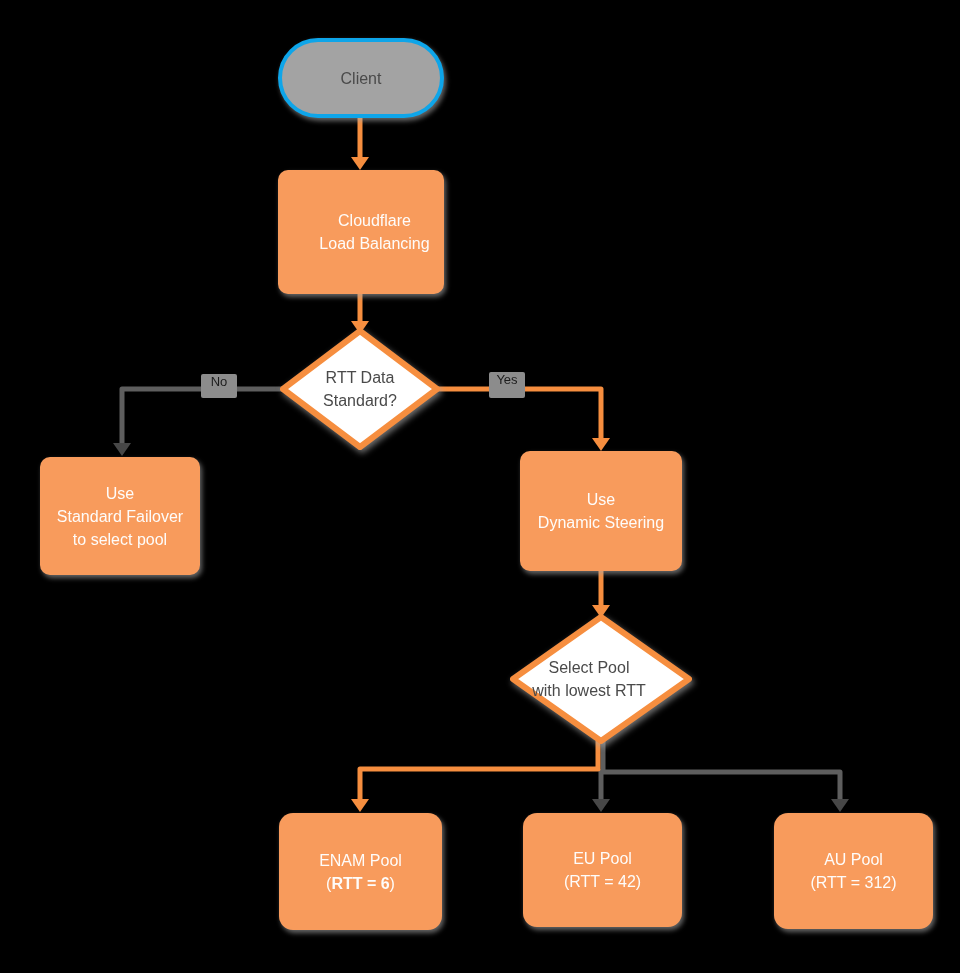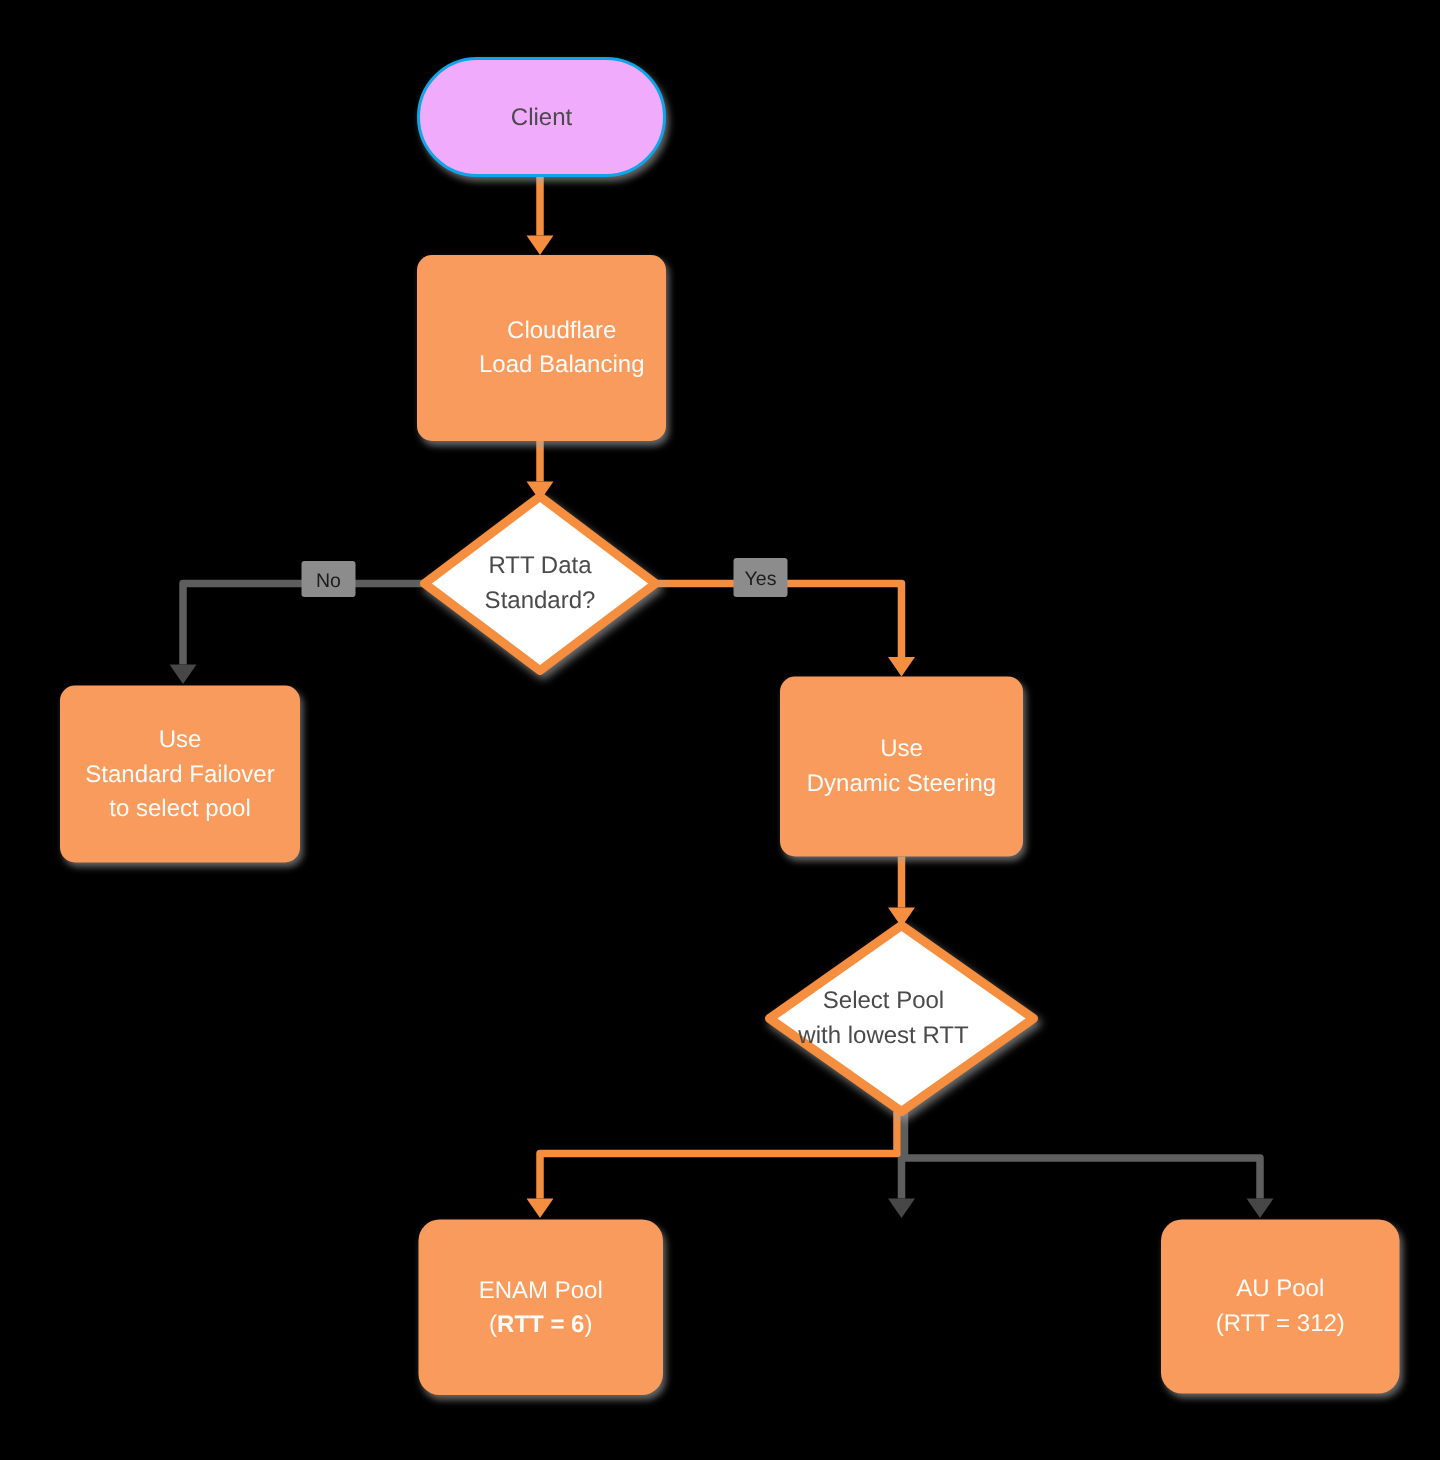--- a/index.html
+++ b/index.html
@@ -16,33 +16,33 @@
     fill:#FFFFFF;stroke:#F68E3F;stroke-width:6;stroke-linejoin:round;
     filter:drop-shadow(2px 3px 3px rgba(170,170,170,0.65));
   }
   .node{
     position:absolute;box-sizing:border-box;
     display:flex;flex-direction:column;align-items:center;justify-content:center;
     text-align:center;font-size:16px;line-height:23px;
     box-shadow:2px 3px 5px rgba(170,170,170,0.6);
   }
   .stadium{
-    background:#f0abfc;border:2px solid #0ea5e9;border-radius:42px;
+    background:#a3a3a3;border:4px solid #0ea5e9;border-radius:42px;
     color:#4A4A4A;
   }
   .obox{
     background:#F89B5C;border-radius:10px;color:#FEFCFA;
   }
   .pool{border-radius:14px;}
   .diamond-text{
     position:absolute;display:flex;flex-direction:column;align-items:center;justify-content:center;
     text-align:center;color:#4A4A4A;font-size:16px;line-height:23px;pointer-events:none;
   }
   .edge-label{
-    position:absolute;display:flex;align-items:center;justify-content:center;
+    position:absolute;display:flex;justify-content:center;
     background:#8C8C8C;color:#1C1C1C;font-size:13px;border-radius:2px;
   }
   .bold{font-weight:bold;}
 </style>
 </head>
 <body>
 
 <div class="canvas">
 
   <svg class="connectors" width="960" height="973" viewBox="0 0 960 973" aria-hidden="true">
@@ -126,19 +126,23 @@
     <span>with lowest RTT</span>
   </div>
 
   <div class="node obox pool" style="left:279px;top:813px;width:163px;height:117px;">
     <span>ENAM Pool</span>
     <span>
       <span>(</span><span class="bold">RTT = 6</span><span>)</span>
     </span>
   </div>
 
+  <div class="node obox pool" style="left:523px;top:813px;width:159px;height:114px;">
+    <span>EU Pool</span>
+    <span>(RTT = 42)</span>
+  </div>
 
   <div class="node obox pool" style="left:761px;top:813px;width:159px;height:116px;margin-left:13px;">
     <span>AU Pool</span>
     <span>(RTT = 312)</span>
   </div>
 
 </div>
 
 </body></html>

